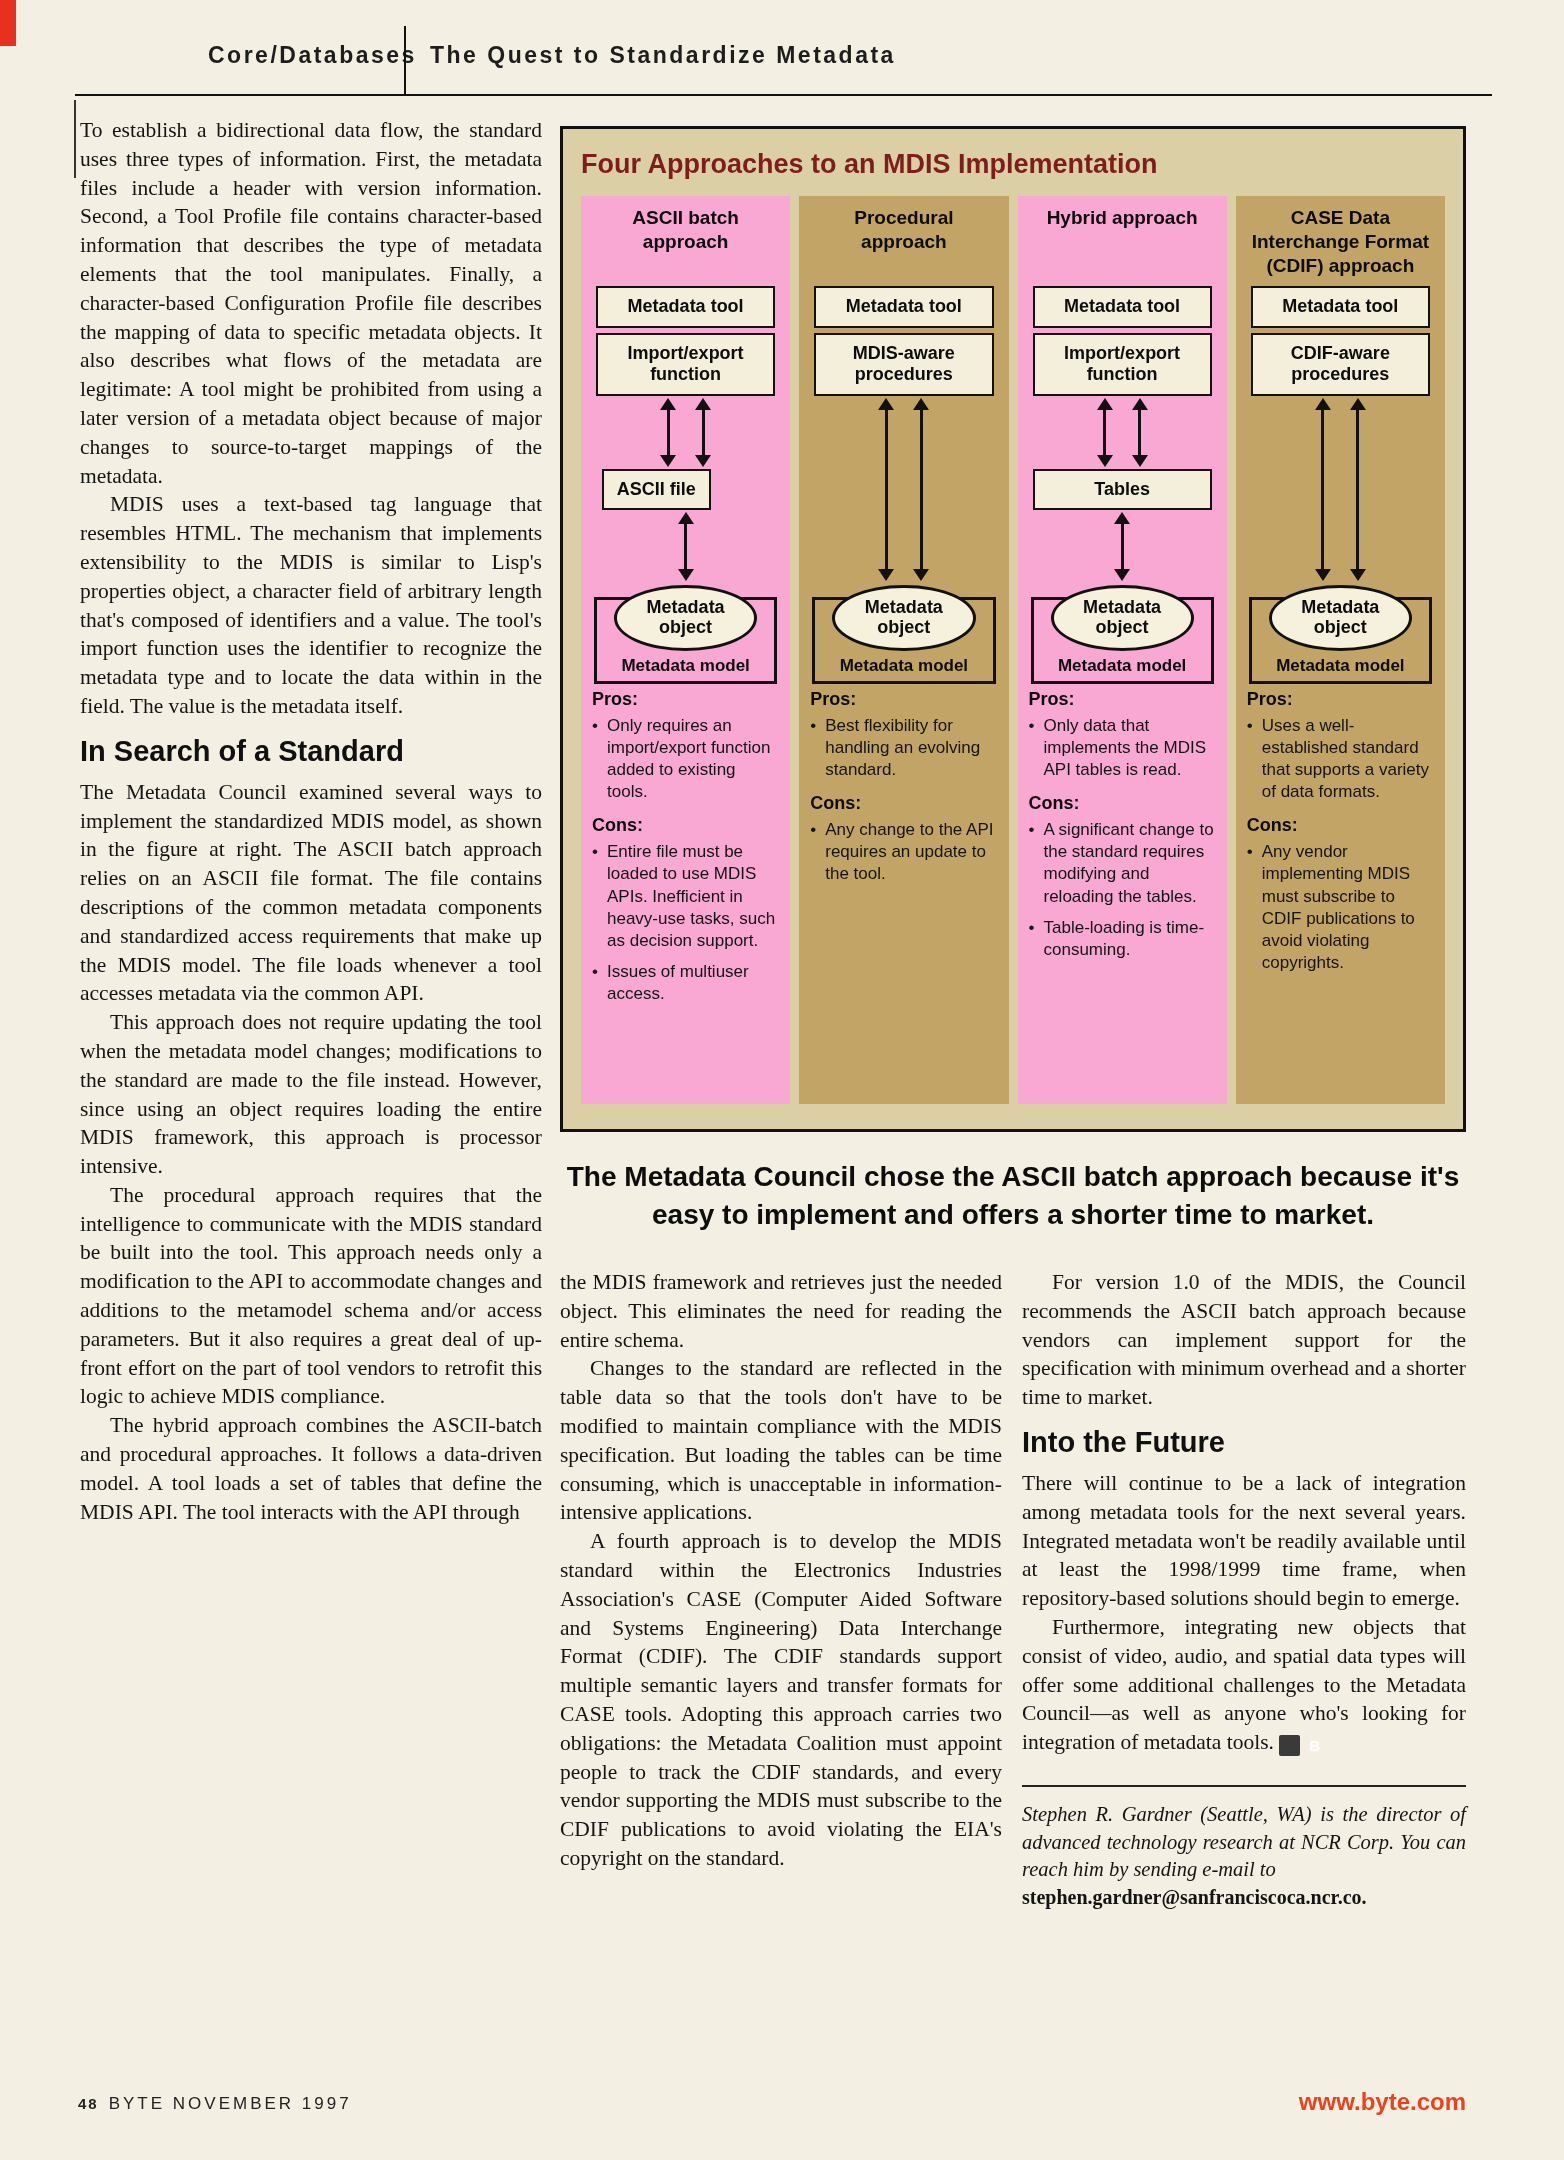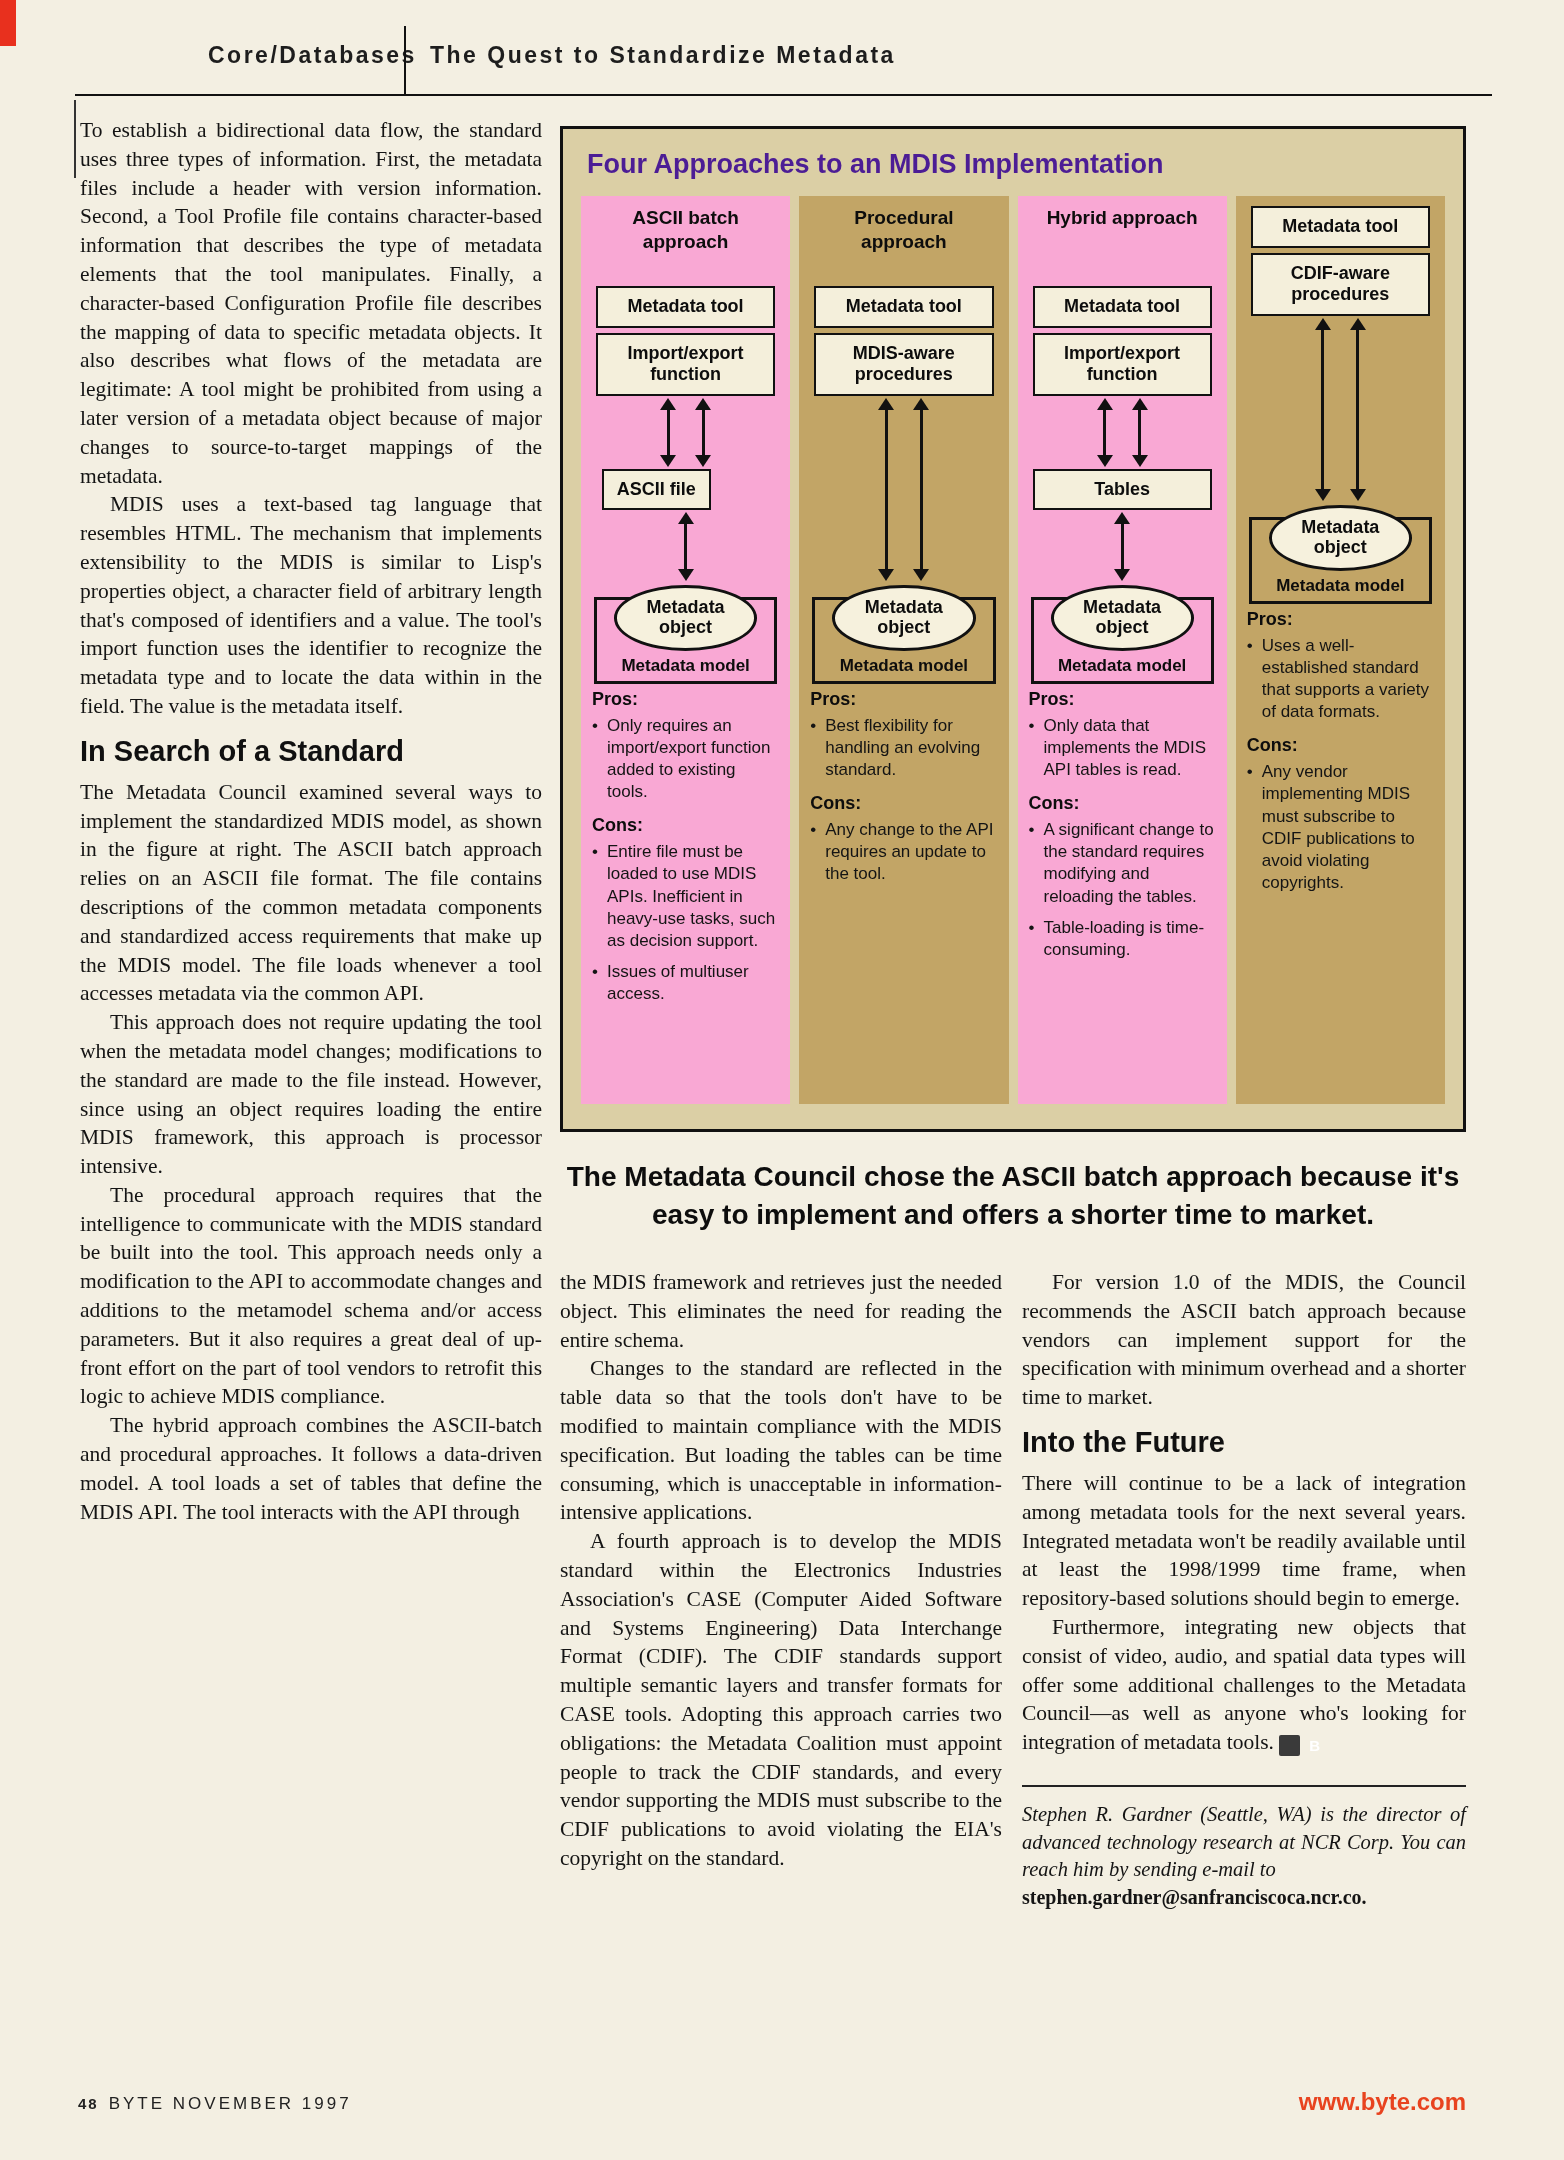--- a/index.html
+++ b/index.html
@@ -22,21 +22,21 @@
   .col p { margin:0; }
   .indent { text-indent:30px; }
   .subhead { font:700 29px "Liberation Sans", sans-serif; color:#101010; margin:14px 0 10px; text-align:left; }
   .endmark { display:inline-block; width:21px; height:21px; background:#3a3a3a; color:#fff; font:700 15px/21px "Liberation Sans", sans-serif; text-align:center; vertical-align:-2px; border-radius:2px; }
   .bio-rule { border:none; border-top:2px solid #222; margin:28px 0 14px; }
   .bio { font-style:italic; font-size:20.5px; line-height:1.35; }
   .bio-email { font-weight:700; font-style:normal; font-size:20px; }
 
   
   .figure { position:absolute; left:560px; top:126px; width:906px; height:1006px; border:3px solid #111; background:#dbcfa5; padding:16px 18px; }
-  .fig-title { font:700 27px "Liberation Sans", sans-serif; color:#4c1d95; margin:4px 0 16px 6px; }
+  .fig-title { font:700 27px "Liberation Sans", sans-serif; color:#7f1d1d; margin:4px 0 16px 0; }
   .fig-cols { display:flex; gap:9px; height:908px; }
   .fig-col { flex:1; padding:10px 11px 8px; display:flex; flex-direction:column; }
   .bg-teal { background:#f9a8d4; }
   .bg-gold { background:#c2a566; }
   .fc-header { font:700 19px/1.25 "Liberation Sans", sans-serif; text-align:center; color:#0d0d0d; min-height:80px; }
   .flow { height:398px; display:flex; flex-direction:column; }
   .fbox { background:#f4efdb; border:2px solid #111; font:700 18px/1.2 "Liberation Sans", sans-serif; text-align:center; color:#0d0d0d; padding:8px 5px; margin:0 4px; }
   .fbox + .fbox { margin-top:5px; }
   .fbox-small { width:58%; margin-left:10px; margin-right:0; align-self:flex-start; }
   .arrow-zone { flex:1; display:flex; justify-content:center; gap:32px; padding:13px 0; min-height:44px; }
@@ -152,20 +152,21 @@
           </div>
         </div>
         <div class="pc-head">Pros:</div>
         <div class="pc-item">Only data that implements the MDIS API tables is read.</div>
         <div class="pc-head">Cons:</div>
         <div class="pc-item">A significant change to the standard requires modifying and reloading the tables.</div>
         <div class="pc-item">Table-loading is time-consuming.</div>
       </div>
 
       <div class="fig-col bg-gold">
+        <div class="fc-header">CASE Data Interchange Format (CDIF) approach</div>
         <div class="flow">
           <div class="fbox">Metadata tool</div>
           <div class="fbox">CDIF-aware procedures</div>
           <div class="arrow-zone">
             <div class="varrow"></div>
             <div class="varrow"></div>
           </div>
           <div class="model">
             <div class="oval">Metadata object</div>
             <div class="model-label">Metadata model</div>

